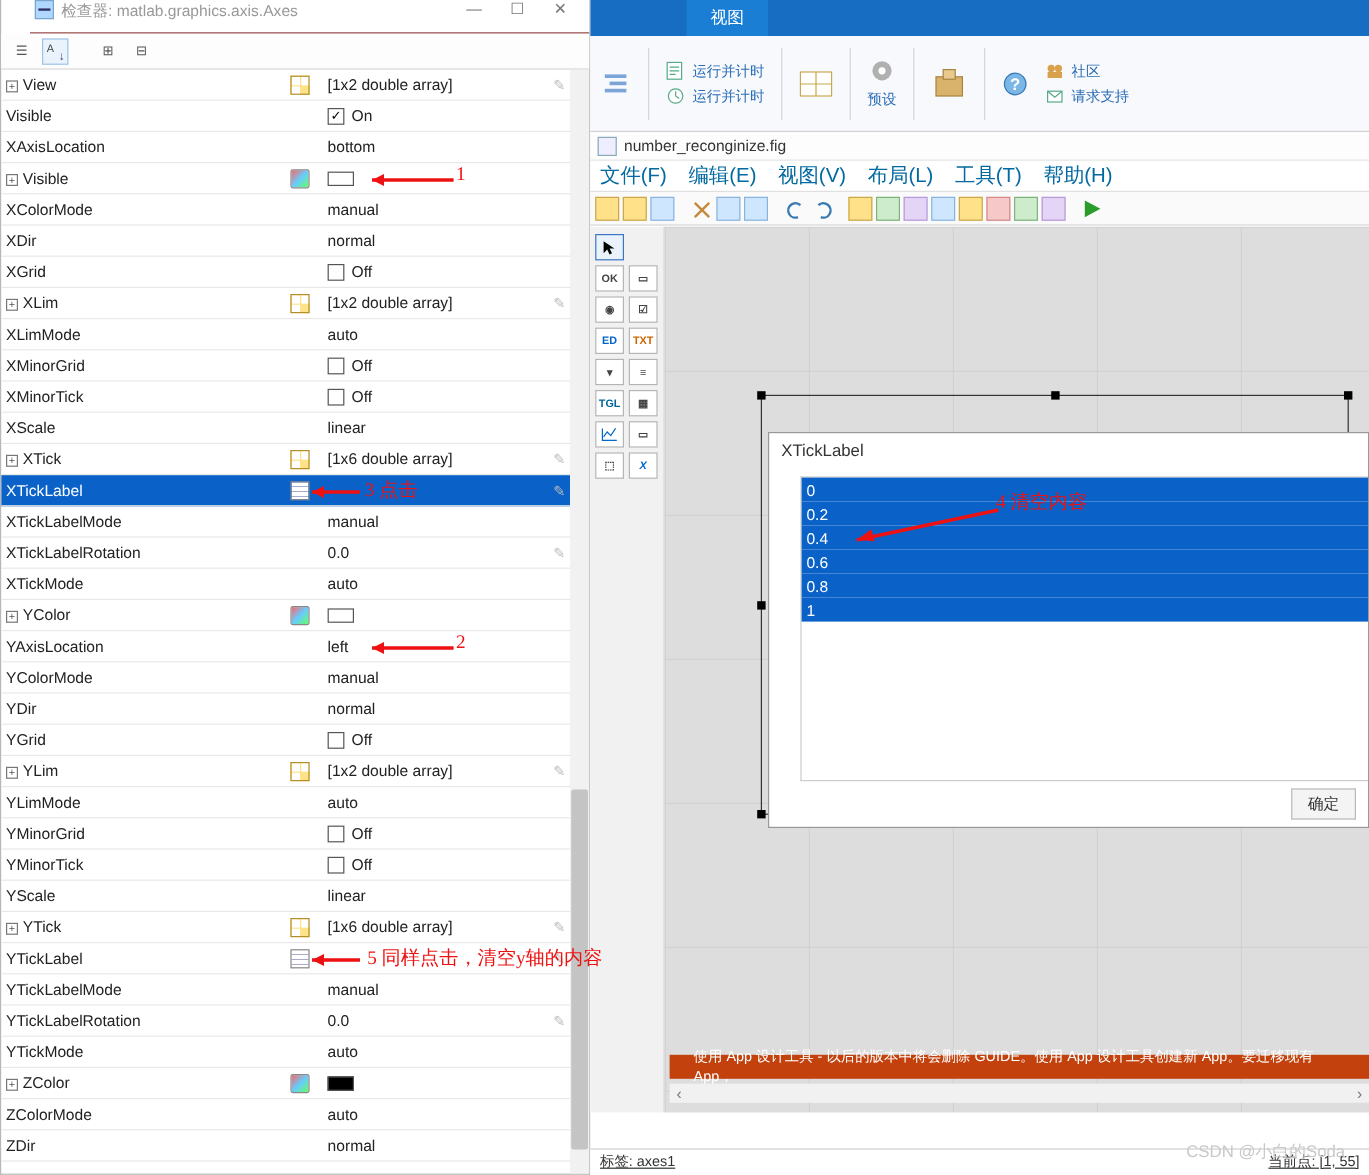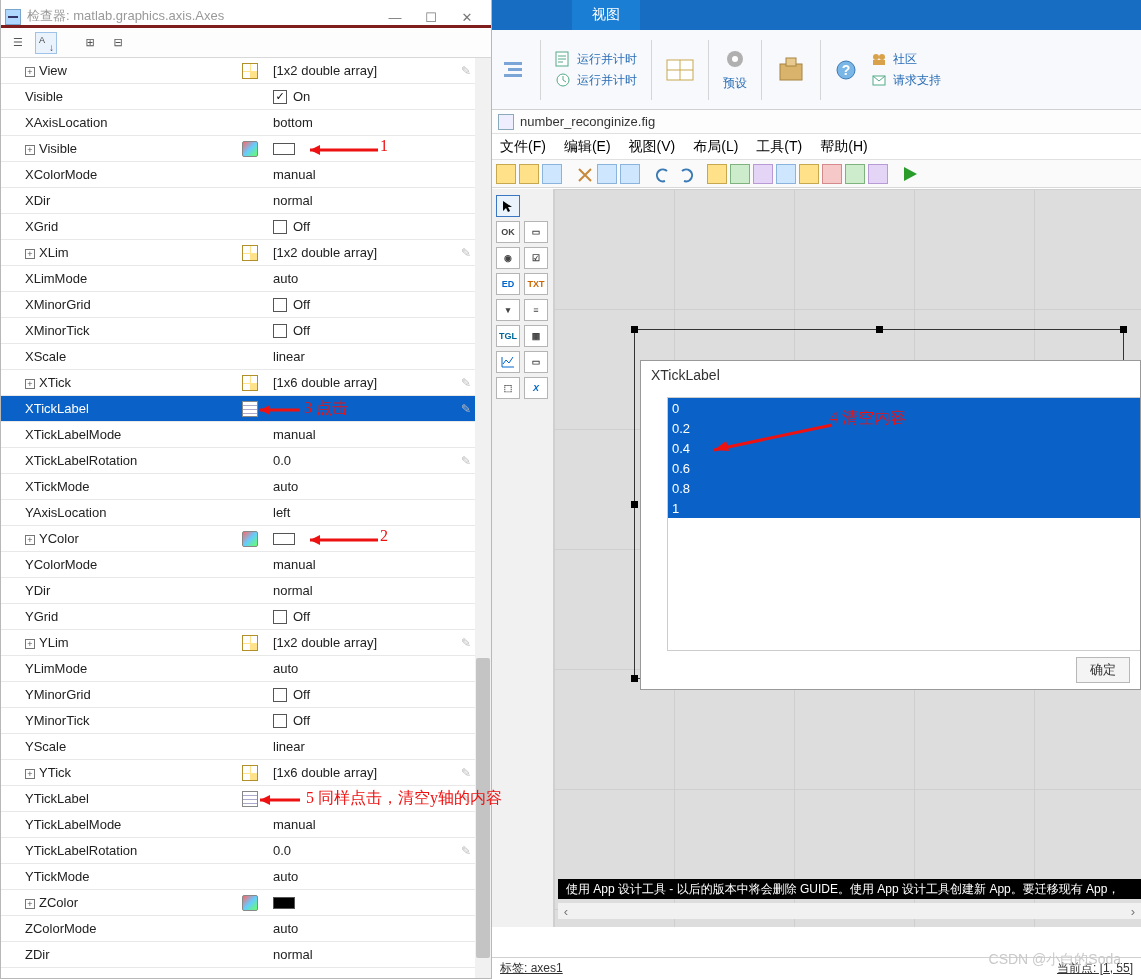--- a/index.html
+++ b/index.html
@@ -1,35 +1,35 @@
 <!DOCTYPE html>
 <html><head>
 <meta charset="utf-8">
 <style>
   * { box-sizing: border-box; }
   html, body { margin:0; padding:0; font-family: "Microsoft YaHei", "Segoe UI", Arial, sans-serif; font-size:13px; color:#333; }
   body { width:1141px; height:979px; background:#e8e8e8; position:relative; overflow:hidden; }
 
   
   .inspector { position:absolute; left:0; top:0; width:492px; height:979px; background:#fff; border:1px solid #b8b8b8; border-top:none; }
-  .insp-title { height:28px; display:flex; align-items:flex-end; padding:0 6px 0 4px; background:#fff; border-bottom:3px solid #7f1d1d; color:#999; font-size:13px; }
+  .insp-title { height:28px; display:flex; align-items:flex-start; padding:0 6px 0 4px; background:#fff; border-bottom:1px solid #7f1d1d; color:#999; font-size:13px;margin-left:24px; }
   .insp-title .ticon { width:16px; height:16px; background:#b0d8ff; border:1px solid #7aa5cc; margin-right:6px; position:relative; }
   .insp-title .ticon::before { content:""; position:absolute; left:2px; top:6px; width:10px; height:2px; background:#336; }
   .insp-title .spacer { flex:1; }
   .insp-title .winbtn { width:36px; text-align:center; color:#777; font-size:13px; }
   .insp-tools { height:30px; display:flex; align-items:center; padding:0 6px; gap:6px; border-bottom:1px solid #d8d8d8; background:#fdfdfd; }
   .tbtn { width:22px; height:22px; border:1px solid transparent; display:flex; align-items:center; justify-content:center; font-size:11px; color:#555; }
   .tbtn.sorted { border:1px solid #9ec3e6; background:#eaf3fb; position:relative; }
   .tbtn.sorted::before { content:"A"; font-size:9px; position:absolute; left:3px; top:2px; color:#444; }
   .tbtn.sorted::after { content:"↓"; font-size:10px; position:absolute; right:2px; bottom:0; color:#447; }
 
   .insp-body { position:absolute; top:58px; left:0; right:0; bottom:0; overflow:hidden; }
   .prop-table { width:475px; }
   .prop-row { display:flex; height:26px; align-items:center; border-bottom:1px solid #e8e8e8; }
-  .prop-row .pname { width:230px; padding-left:24px; color:#222; position:relative; }
+  .prop-row .pname { width:230px; padding-left:4px; color:#222; position:relative; }
   .prop-row .pname .expander { display:inline-block; width:10px; height:10px; border:1px solid #777; margin-right:4px; position:relative; top:0; font-size:9px; line-height:8px; text-align:center; color:#555; }
   .prop-row .pmid { width:38px; display:flex; align-items:center; justify-content:center; }
   .prop-row .pval { flex:1; padding-left:4px; display:flex; align-items:center; gap:6px; color:#222; }
   .prop-row .pencil { width:20px; text-align:center; color:#bbb; font-size:12px; }
   .prop-row.selected { background:#0a62c9; }
   .prop-row.selected .pname, .prop-row.selected .pval { color:#fff; }
 
   .grid-icon { width:16px; height:16px; border:1px solid #b28f2a; background:
      linear-gradient(#fff,#fff) 0 0/7px 7px no-repeat,
      linear-gradient(#fff,#fff) 8px 0/7px 7px no-repeat,
@@ -54,21 +54,21 @@
   .ribbon-bar { height:80px; background:#f7f9fc; border-bottom:1px solid #d0d0d0; display:flex; align-items:center; padding:4px 10px; gap:14px; }
   .rib-group { display:flex; flex-direction:column; gap:4px; font-size:12px; }
   .rib-group .line { display:flex; align-items:center; gap:6px; color:#2a6db5; }
   .rib-group .bigicon { width:24px; height:24px; }
   .rib-sep { width:1px; height:60px; background:#d5d5d5; }
   .lbl { color:#2a6db5; }
 
   .file-title-row { height:24px; display:flex; align-items:center; padding:0 6px; gap:6px; border-bottom:1px solid #e0e0e0; background:#fdfdfd; }
   .file-title-row .ficon { width:16px; height:16px; border:1px solid #8ab; background:#eef; }
 
-  .editor-menu { height:26px; display:flex; align-items:center; padding:0 8px; gap:18px; font-size:14px; color:#000000; border-bottom:1px solid #e0e0e0; background:#fff; }
+  .editor-menu { height:26px; display:flex; align-items:center; padding:0 8px; gap:18px; font-size:17px; color:#0369a1; border-bottom:1px solid #e0e0e0; background:#fff; }
   .editor-tools { height:28px; display:flex; align-items:center; padding:0 4px; gap:3px; border-bottom:1px solid #d8d8d8; background:#fafafa; }
   .et { width:20px; height:20px; border:1px solid transparent; }
   .et.y { background:#ffe18a; border-color:#c7a84f; }
   .et.b { background:#cfe6ff; border-color:#8ab4de; }
   .et.g { background:#cdeccb; border-color:#7fb37d; }
   .et.r { background:#f7c8c8; border-color:#d48a8a; }
   .et.p { background:#e4d4f5; border-color:#b79ad6; }
   .et svg { width:100%; height:100%; }
   .et.play { border:none; }
   .et.play svg polygon { fill:#2a9c2a; }
@@ -94,21 +94,21 @@
       linear-gradient(90deg, #cfcfcf 1px, transparent 1px);
     background-size: 120px 120px;
   }
 
   .axes-sel { position:absolute; left:80px; top:140px; width:490px; height:350px; border:1px solid #333; }
   .handle { position:absolute; width:7px; height:7px; background:#000; }
   .h-tl{left:-4px;top:-4px}.h-tr{right:-4px;top:-4px}.h-bl{left:-4px;bottom:-4px}.h-br{right:-4px;bottom:-4px}
   .h-tm{left:50%;top:-4px;margin-left:-3px}.h-bm{left:50%;bottom:-4px;margin-left:-3px}
   .h-ml{left:-4px;top:50%;margin-top:-3px}.h-mr{right:-4px;top:50%;margin-top:-3px}
 
-  .notice-bar { position:absolute; left:66px; right:0; bottom:28px; height:20px; background:#000000; color:#fff; font-size:12px; display:flex; align-items:center; padding:0 8px; }
+  .notice-bar { position:absolute; left:66px; right:0; bottom:28px; height:20px; background:#c2410c; color:#fff; font-size:12px; display:flex; align-items:center; padding:0 20px; }
   .canvas-hscroll { position:absolute; left:66px; right:0; bottom:8px; height:16px; background:#f1f1f1; }
   .canvas-hscroll .lt, .canvas-hscroll .rt { position:absolute; width:16px; height:16px; top:0; display:flex; align-items:center; justify-content:center; color:#777; }
   .canvas-hscroll .lt{left:0}.canvas-hscroll .rt{right:0}
 
   .status-bar { position:absolute; left:0; right:0; bottom:0; height:22px; background:#fff; border-top:1px solid #d0d0d0; display:flex; align-items:center; font-size:12px; padding:0 8px;text-decoration:underline; }
   .status-bar .sp { flex:1; }
 
   
   .popup { position:absolute; left:640px; top:360px; width:501px; height:330px; background:#fff; border:1px solid #999; box-shadow:none; }
   .popup .ptitle { padding:6px 10px; font-size:14px; color:#333; }
@@ -288,34 +288,34 @@
         </div>
         <div class="prop-row">
           <div class="pname"><span>XTickMode</span></div>
           <div class="pmid"></div>
           <div class="pval">
             <span>auto</span>
           </div>
           <div class="pencil"></div>
         </div>
         <div class="prop-row">
+          <div class="pname"><span class="expander">+</span><span>YColor</span></div>
+          <div class="pmid">
+            <span class="color-icon"></span>
+          </div>
+          <div class="pval">
+            <span class="swatch"></span>
+          </div>
+          <div class="pencil"></div>
+        </div>
+        <div class="prop-row">
           <div class="pname"><span>YAxisLocation</span></div>
           <div class="pmid"></div>
           <div class="pval">
             <span>left</span>
-          </div>
-          <div class="pencil"></div>
-        </div>
-        <div class="prop-row">
-          <div class="pname"><span class="expander">+</span><span>YColor</span></div>
-          <div class="pmid">
-            <span class="color-icon"></span>
-          </div>
-          <div class="pval">
-            <span class="swatch"></span>
           </div>
           <div class="pencil"></div>
         </div>
         <div class="prop-row">
           <div class="pname"><span>YColorMode</span></div>
           <div class="pmid"></div>
           <div class="pval">
             <span>manual</span>
           </div>
           <div class="pencil"></div>

